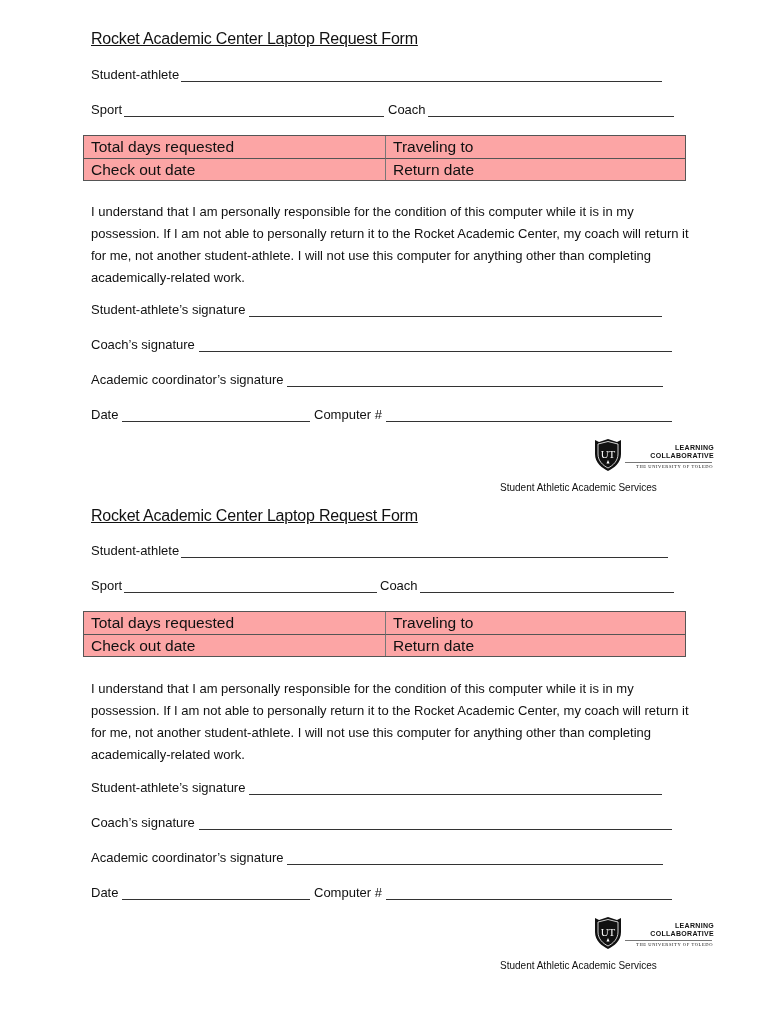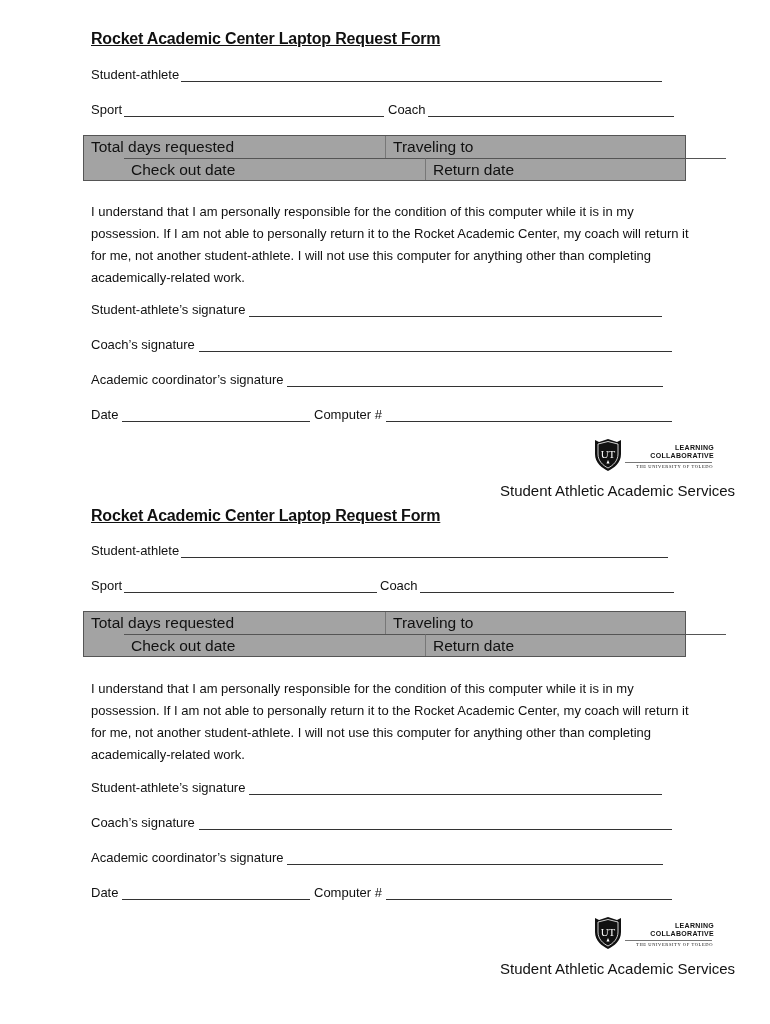--- a/index.html
+++ b/index.html
@@ -6,52 +6,52 @@
   body {
     width: 770px; height: 1024px; position: relative; overflow: hidden;
     font-family: "Liberation Sans", "DejaVu Sans", sans-serif; color: #111;
   }
   .form { position: absolute; left: 0; width: 770px; height: 500px; }
   .form.f1 { top: 0; }
   .form.f2 { top: 477px; }
 
   .title {
     position: absolute; left: 91px; top: 30px;
-    font-size: 16px; font-weight: bold; text-decoration: underline;
+    font-size: 16px; font-weight: normal; text-decoration: underline;
     letter-spacing: -0.2px; white-space: nowrap;
   }
   .field { position: absolute; font-size: 13px; white-space: nowrap; display: flex; align-items: flex-end; }
   .field .lbl { padding-right: 2px; }
   .field .line { border-bottom: 1px solid #333; height: 12px; }
 
   .tbl {
     position: absolute; left: 83px; top: 135px; width: 603px; height: 46px;
-    border: 1px solid #555; box-sizing: border-box; background: #a3a3a3;
+    border: 1px solid #555; box-sizing: border-box; background: #fca5a5;
   }
   .tbl .cell {
     position: absolute; font-size: 15.5px; line-height: 22px; padding-left: 7px;
     box-sizing: border-box; white-space: nowrap;
   }
   .tbl .r1 { top: 0; height: 22px; }
-  .tbl .r2 { top: 22px; height: 22px; border-top: 1px solid #555; margin-left: 40px; }
+  .tbl .r2 { top: 22px; height: 22px; border-top: 1px solid #555; }
   .tbl .c1 { left: 0; width: 301px; }
   .tbl .c2 { left: 301px; width: 301px; border-left: 1px solid #777; }
 
   .para {
     position: absolute; left: 91px; top: 201px; width: 600px;
     font-size: 13px; line-height: 22px;
   }
 
   .logo { position: absolute; left: 594px; top: 438px; width: 120px; height: 36px; }
   .shield { position: absolute; left: 0; top: 0; width: 28px; height: 34px; }
   .logo-text1 { position: absolute; left: 40px; top: 6px; width: 80px; text-align: right; font-size: 7px; font-weight: bold; letter-spacing: 0.3px; line-height: 8px; }
   .logo-text2 { position: absolute; left: 40px; top: 14px; width: 80px; text-align: right; font-size: 7px; font-weight: bold; letter-spacing: 0.3px; line-height: 8px; }
   .logo-rule { position: absolute; left: 31px; top: 24px; width: 87px; border-top: 1px solid #777; }
   .logo-text3 { position: absolute; left: 29px; top: 26px; width: 90px; text-align: right; font-family: "Liberation Serif", serif; font-size: 4.5px; letter-spacing: 0.6px; line-height: 6px; }
-  .dept { position: absolute; left: 500px; top: 482px; font-size: 15px; white-space: nowrap; }
+  .dept { position: absolute; left: 500px; top: 482px; font-size: 10px; white-space: nowrap; }
 </style>
 </head>
 <body>
 
 <div class="form f1">
   <div class="title">Rocket Academic Center Laptop Request Form</div>
 
   <div class="field" style="left:91px; top:67px;">
     <span class="lbl">Student-athlete</span>
     <span class="line" style="width:481px;"></span>

